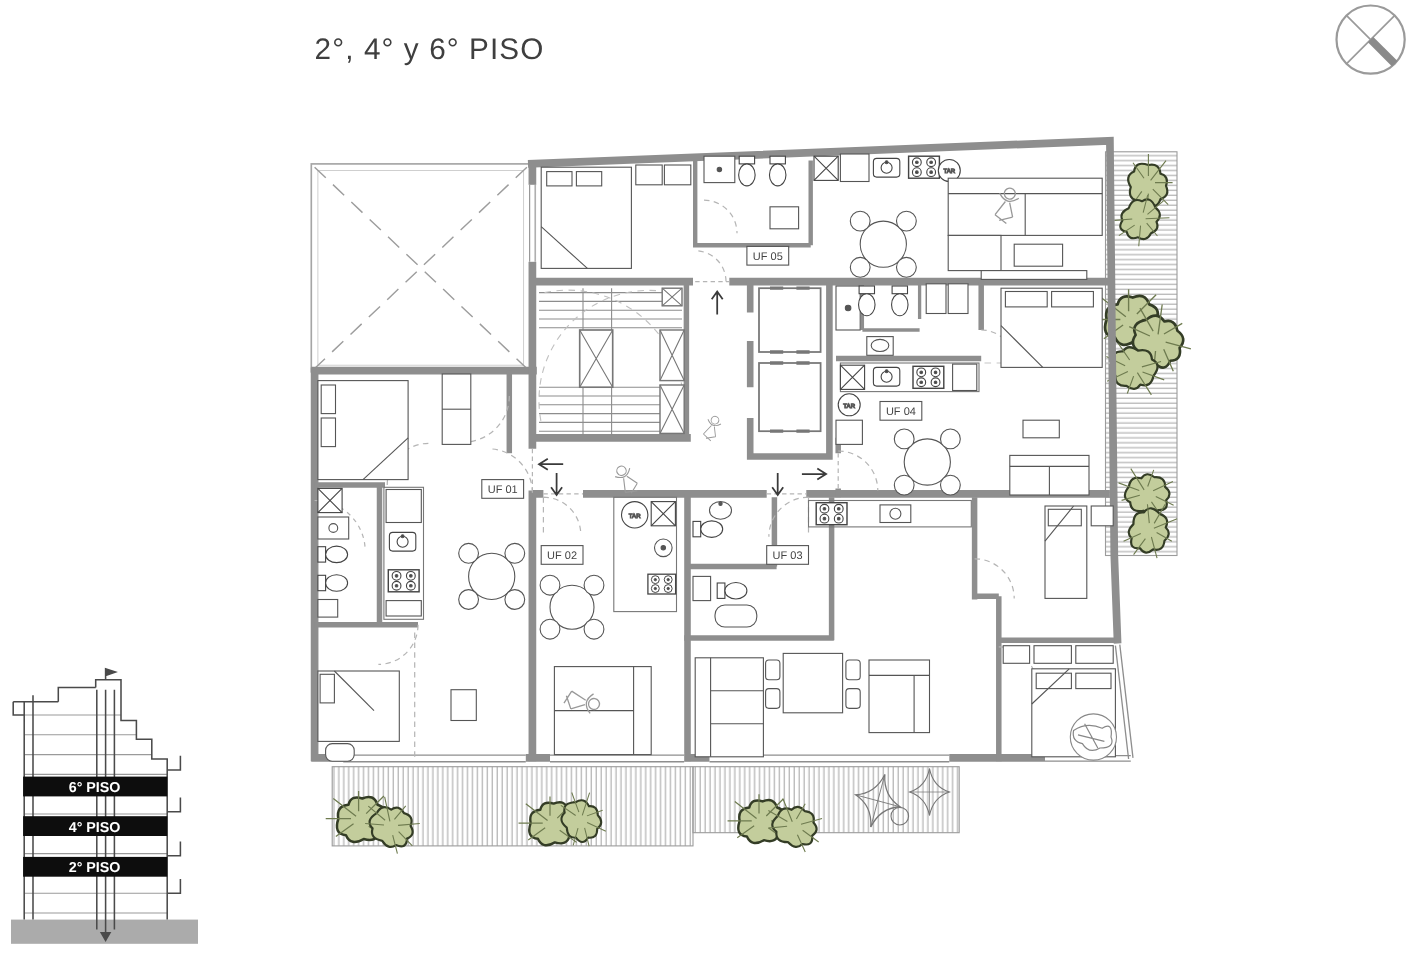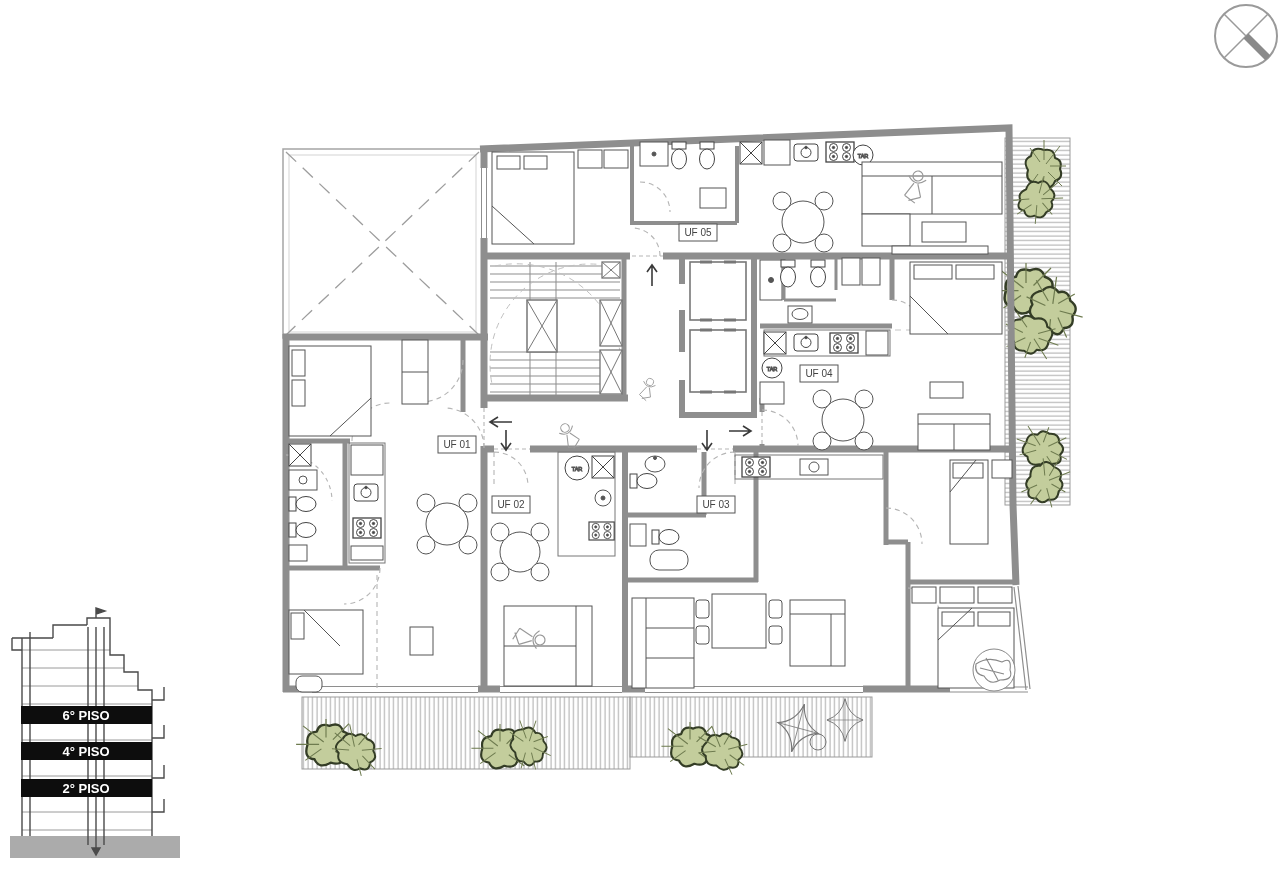--- a/index.html
+++ b/index.html
@@ -10,20 +10,21 @@
   svg text{font-family:"Liberation Sans",sans-serif;}
   .ulabel{font-size:10px;fill:#444;}
   .tartxt{font-size:5.5px;fill:#444;}
   .bartxt{font-size:13px;font-weight:bold;fill:#ffffff;}
 </style>
 </head>
 <body>
 
 <div class="canvas">
 
+  <div class="page-title">2°, 4° y 6° PISO</div>
 
   <svg width="1280" height="870" viewBox="0 0 1280 870">
     <defs>
       <pattern id="pv" width="4.5" height="10" patternUnits="userSpaceOnUse">
         <line x1="2" y1="0" x2="2" y2="10" stroke="#a9a9a9" stroke-width="1"></line>
       </pattern>
       <pattern id="ph" width="10" height="4.5" patternUnits="userSpaceOnUse">
         <line x1="0" y1="2" x2="10" y2="2" stroke="#a9a9a9" stroke-width="1"></line>
       </pattern>
       <g id="plant">

